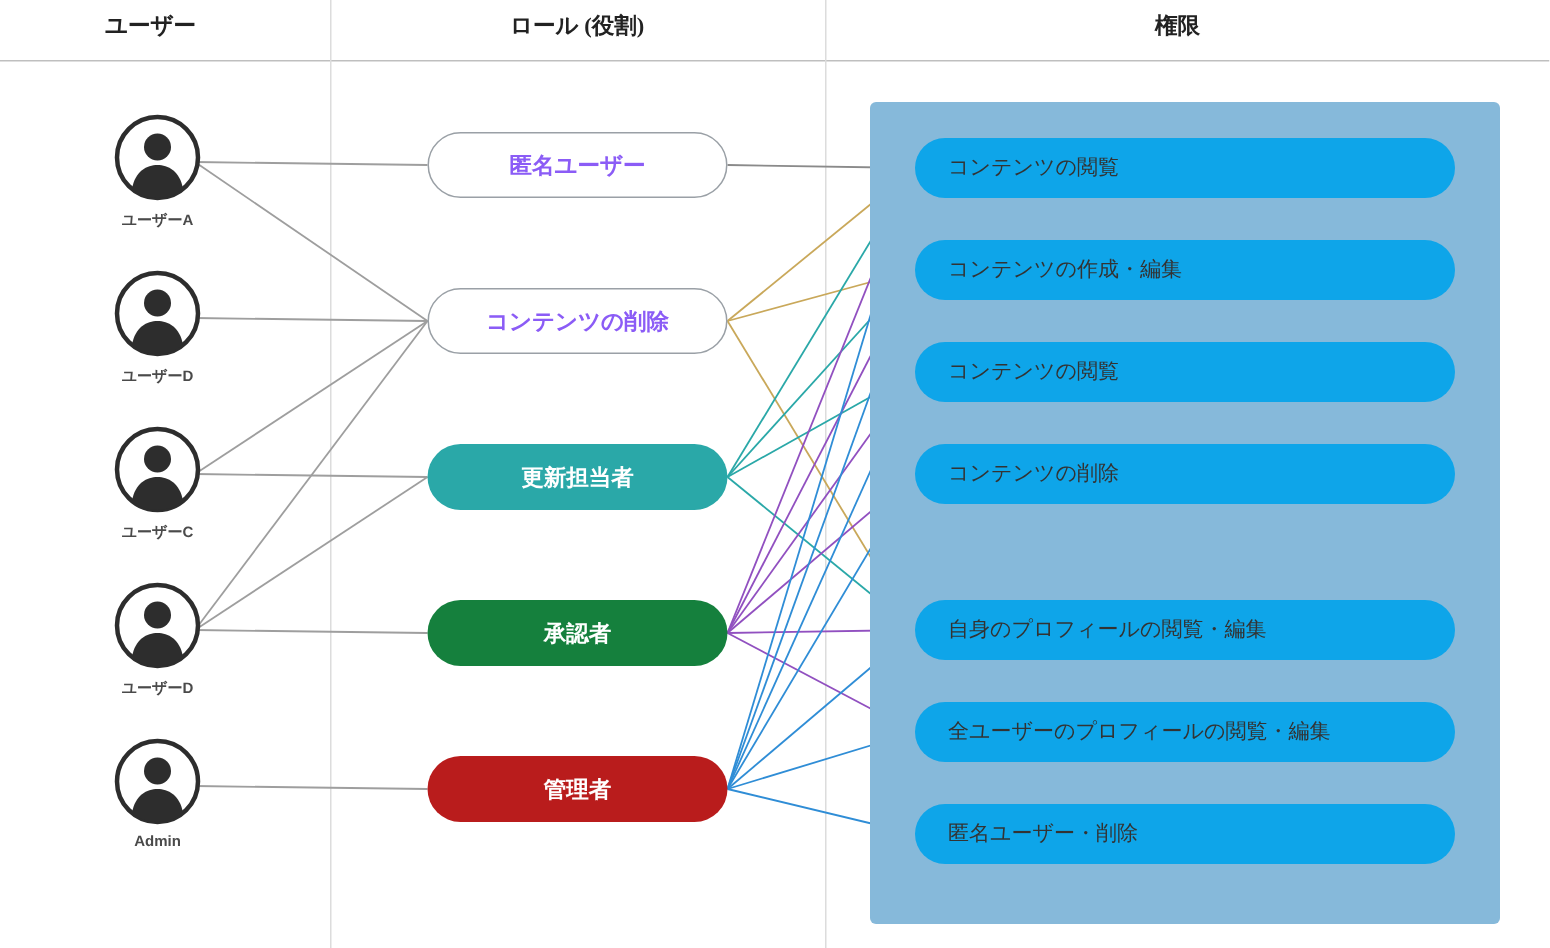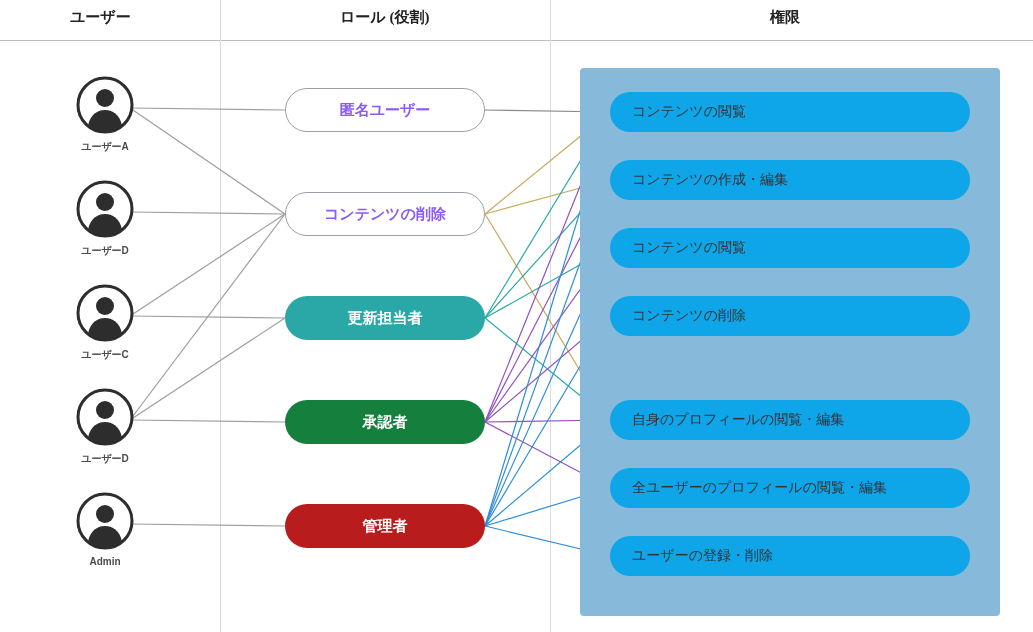--- a/index.html
+++ b/index.html
@@ -233,16 +233,16 @@
     <div class="perm" style="top:228px">
         <span>コンテンツの削除</span>
       </div>
     <div class="perm" style="top:332px">
         <span>自身のプロフィールの閲覧・編集</span>
       </div>
     <div class="perm" style="top:400px">
         <span>全ユーザーのプロフィールの閲覧・編集</span>
       </div>
     <div class="perm" style="top:468px">
-        <span>ユーザーの登録・削除</span>
+        <span>匿名ユーザー・削除</span>
       </div>
   </div>
 </div>
 
 </body></html>

